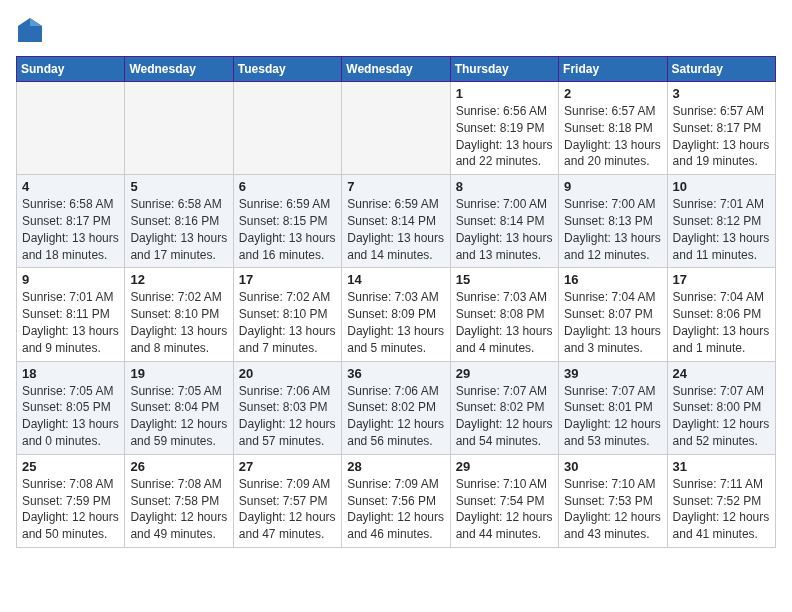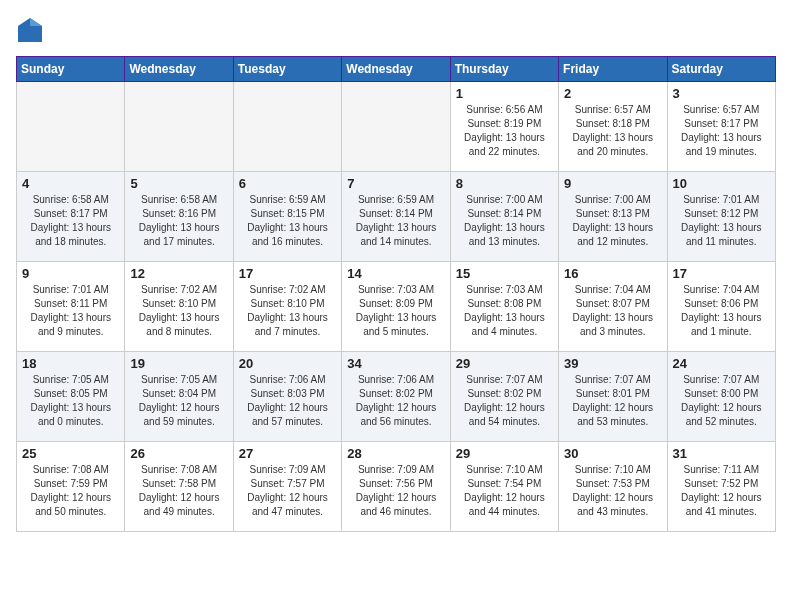--- a/index.html
+++ b/index.html
@@ -78,23 +78,22 @@
       background: #f5f5f5;
     }
     .cell-date {
       font-weight: bold;
       font-size: 13px;
       color: #222;
       margin-bottom: 2px;
     }
     .cell-info {
       color: #333;
-      font-size: 10px;
+      font-size: 12px;
       line-height: 1.4;
-      text-align: center;
     }
     
     .calendar tbody tr:nth-child(even) td:not(.empty) {
       background: #f0f4f9;
     }
     .calendar tbody tr:nth-child(odd) td:not(.empty) {
       background: #fff;
     }
   </style>
 </head>
@@ -275,21 +274,21 @@
 and 59 minutes.</div>
         </td>
         <td>
           <div class="cell-date">20</div>
           <div class="cell-info" style="white-space: pre-line;">Sunrise: 7:06 AM
 Sunset: 8:03 PM
 Daylight: 12 hours
 and 57 minutes.</div>
         </td>
         <td>
-          <div class="cell-date">34</div>
+          <div class="cell-date">36</div>
           <div class="cell-info" style="white-space: pre-line;">Sunrise: 7:06 AM
 Sunset: 8:02 PM
 Daylight: 12 hours
 and 56 minutes.</div>
         </td>
         <td>
           <div class="cell-date">29</div>
           <div class="cell-info" style="white-space: pre-line;">Sunrise: 7:07 AM
 Sunset: 8:02 PM
 Daylight: 12 hours

